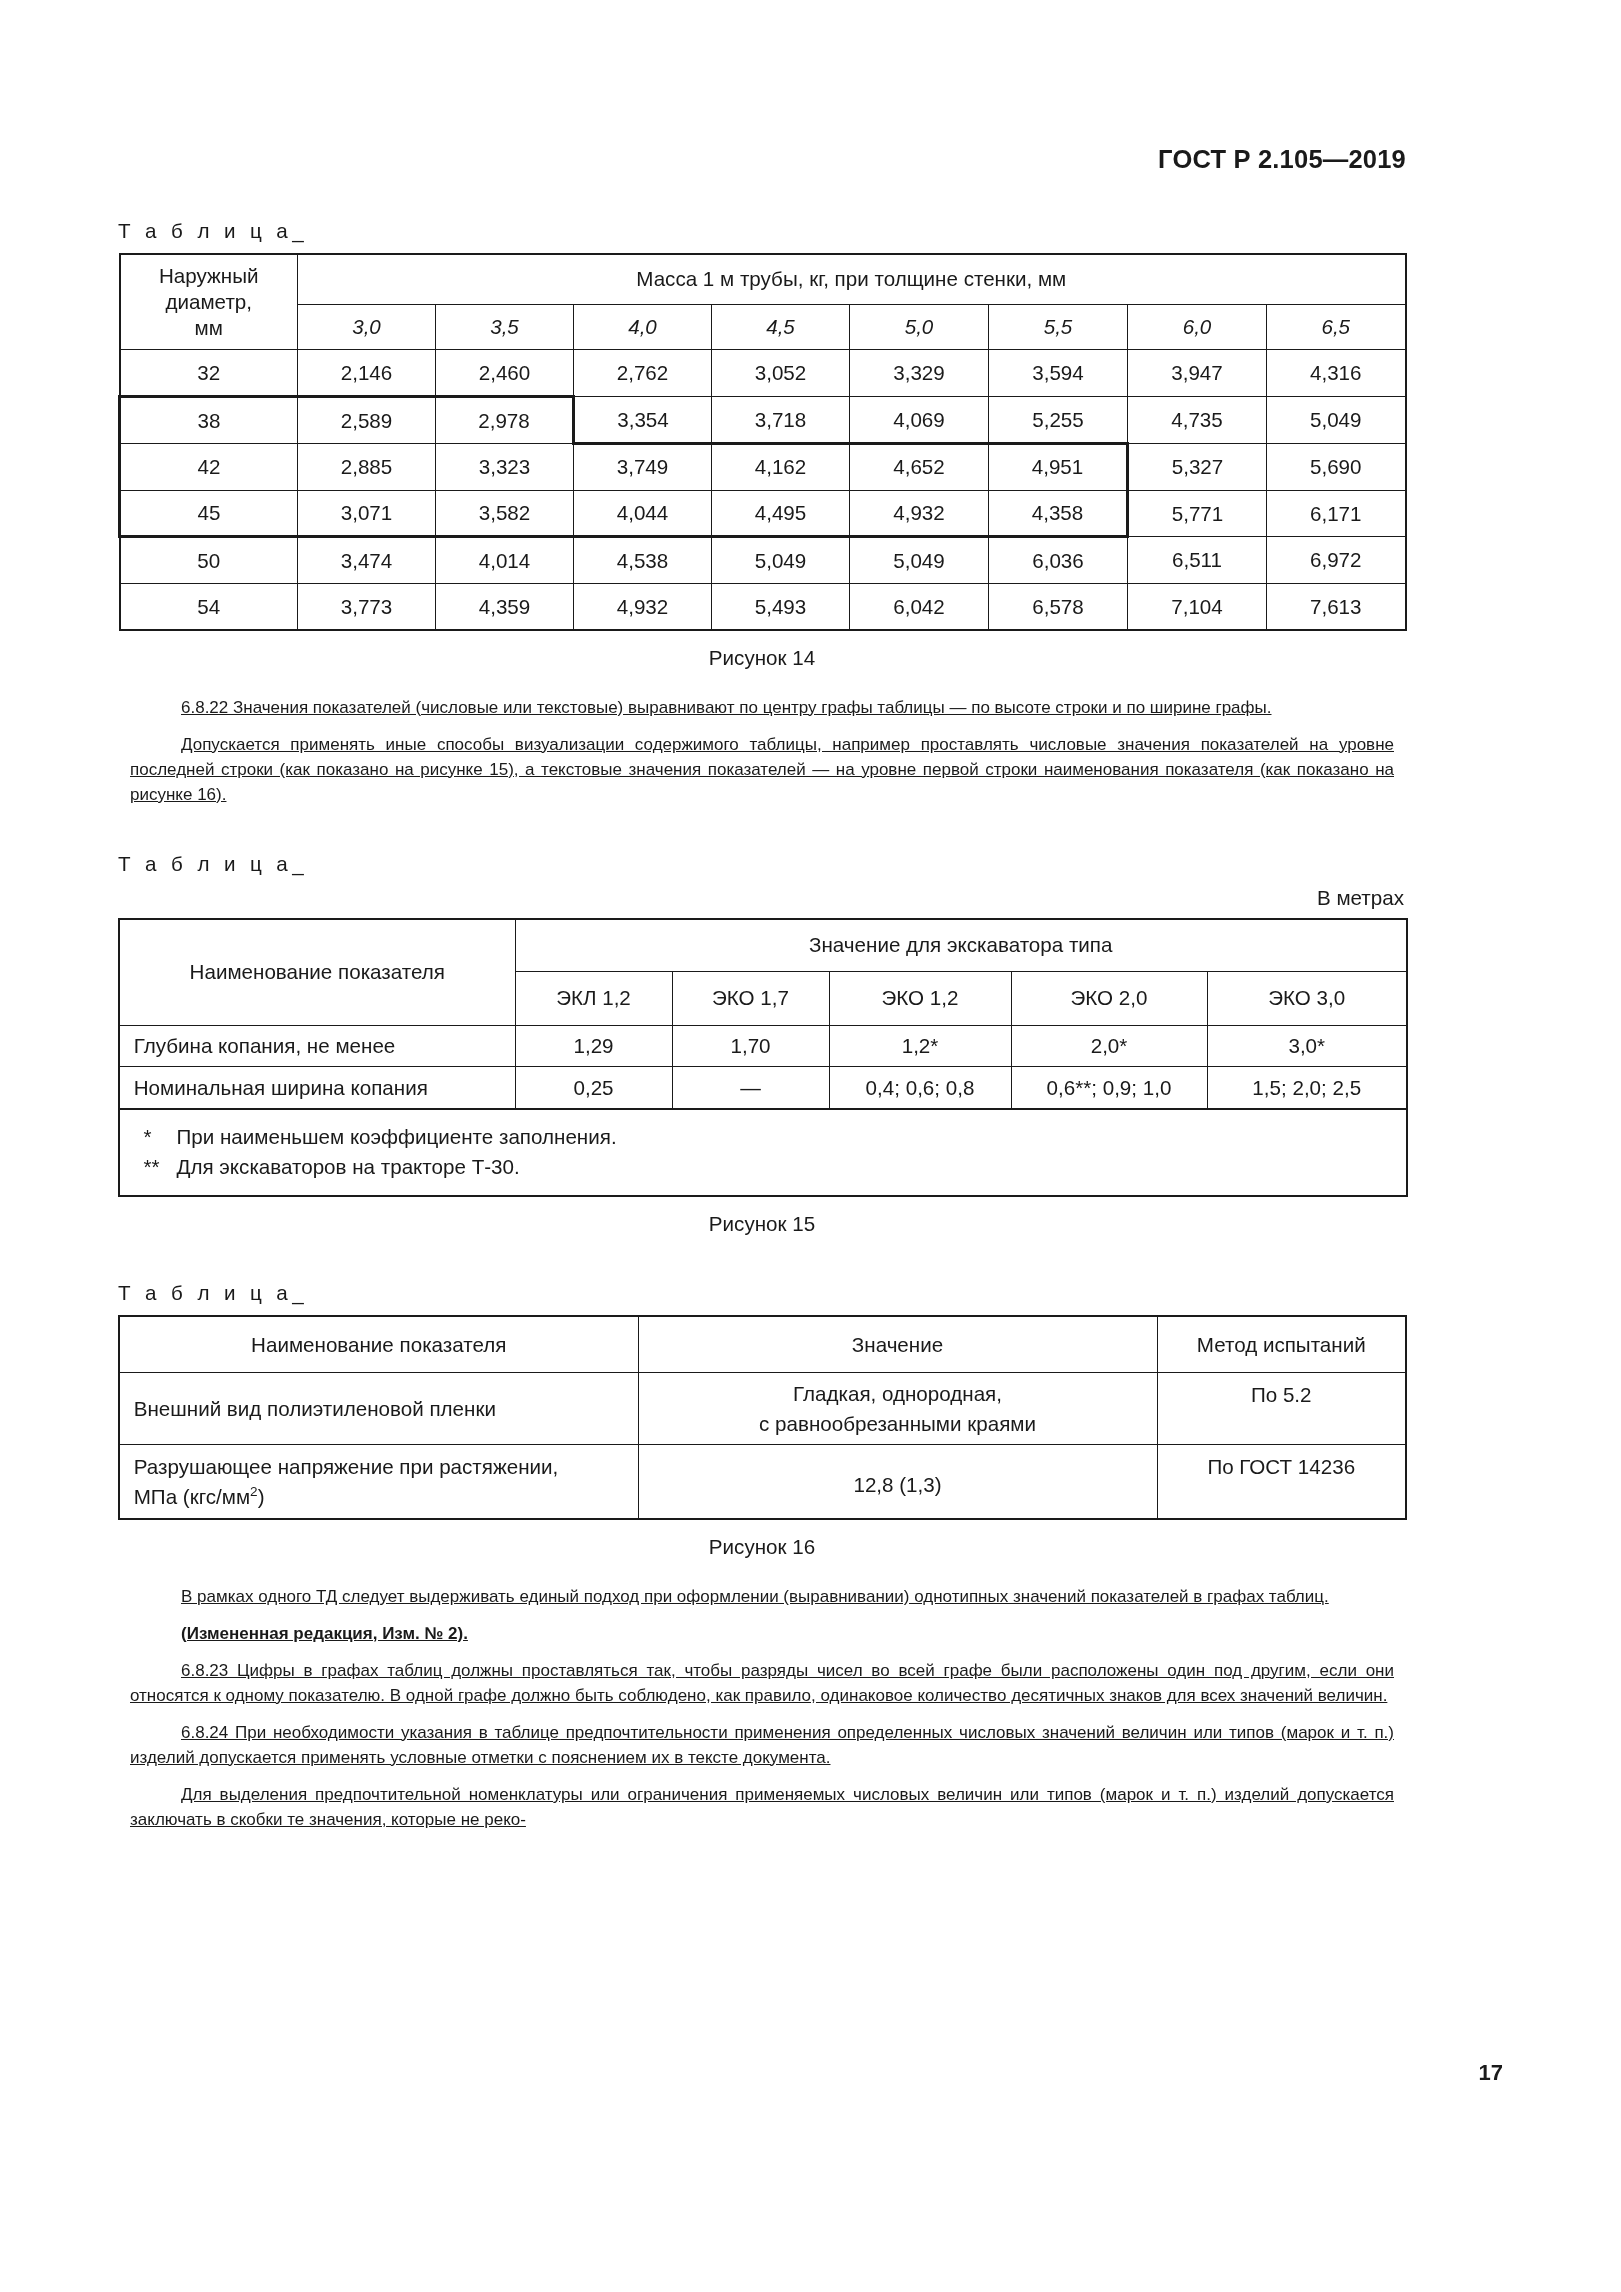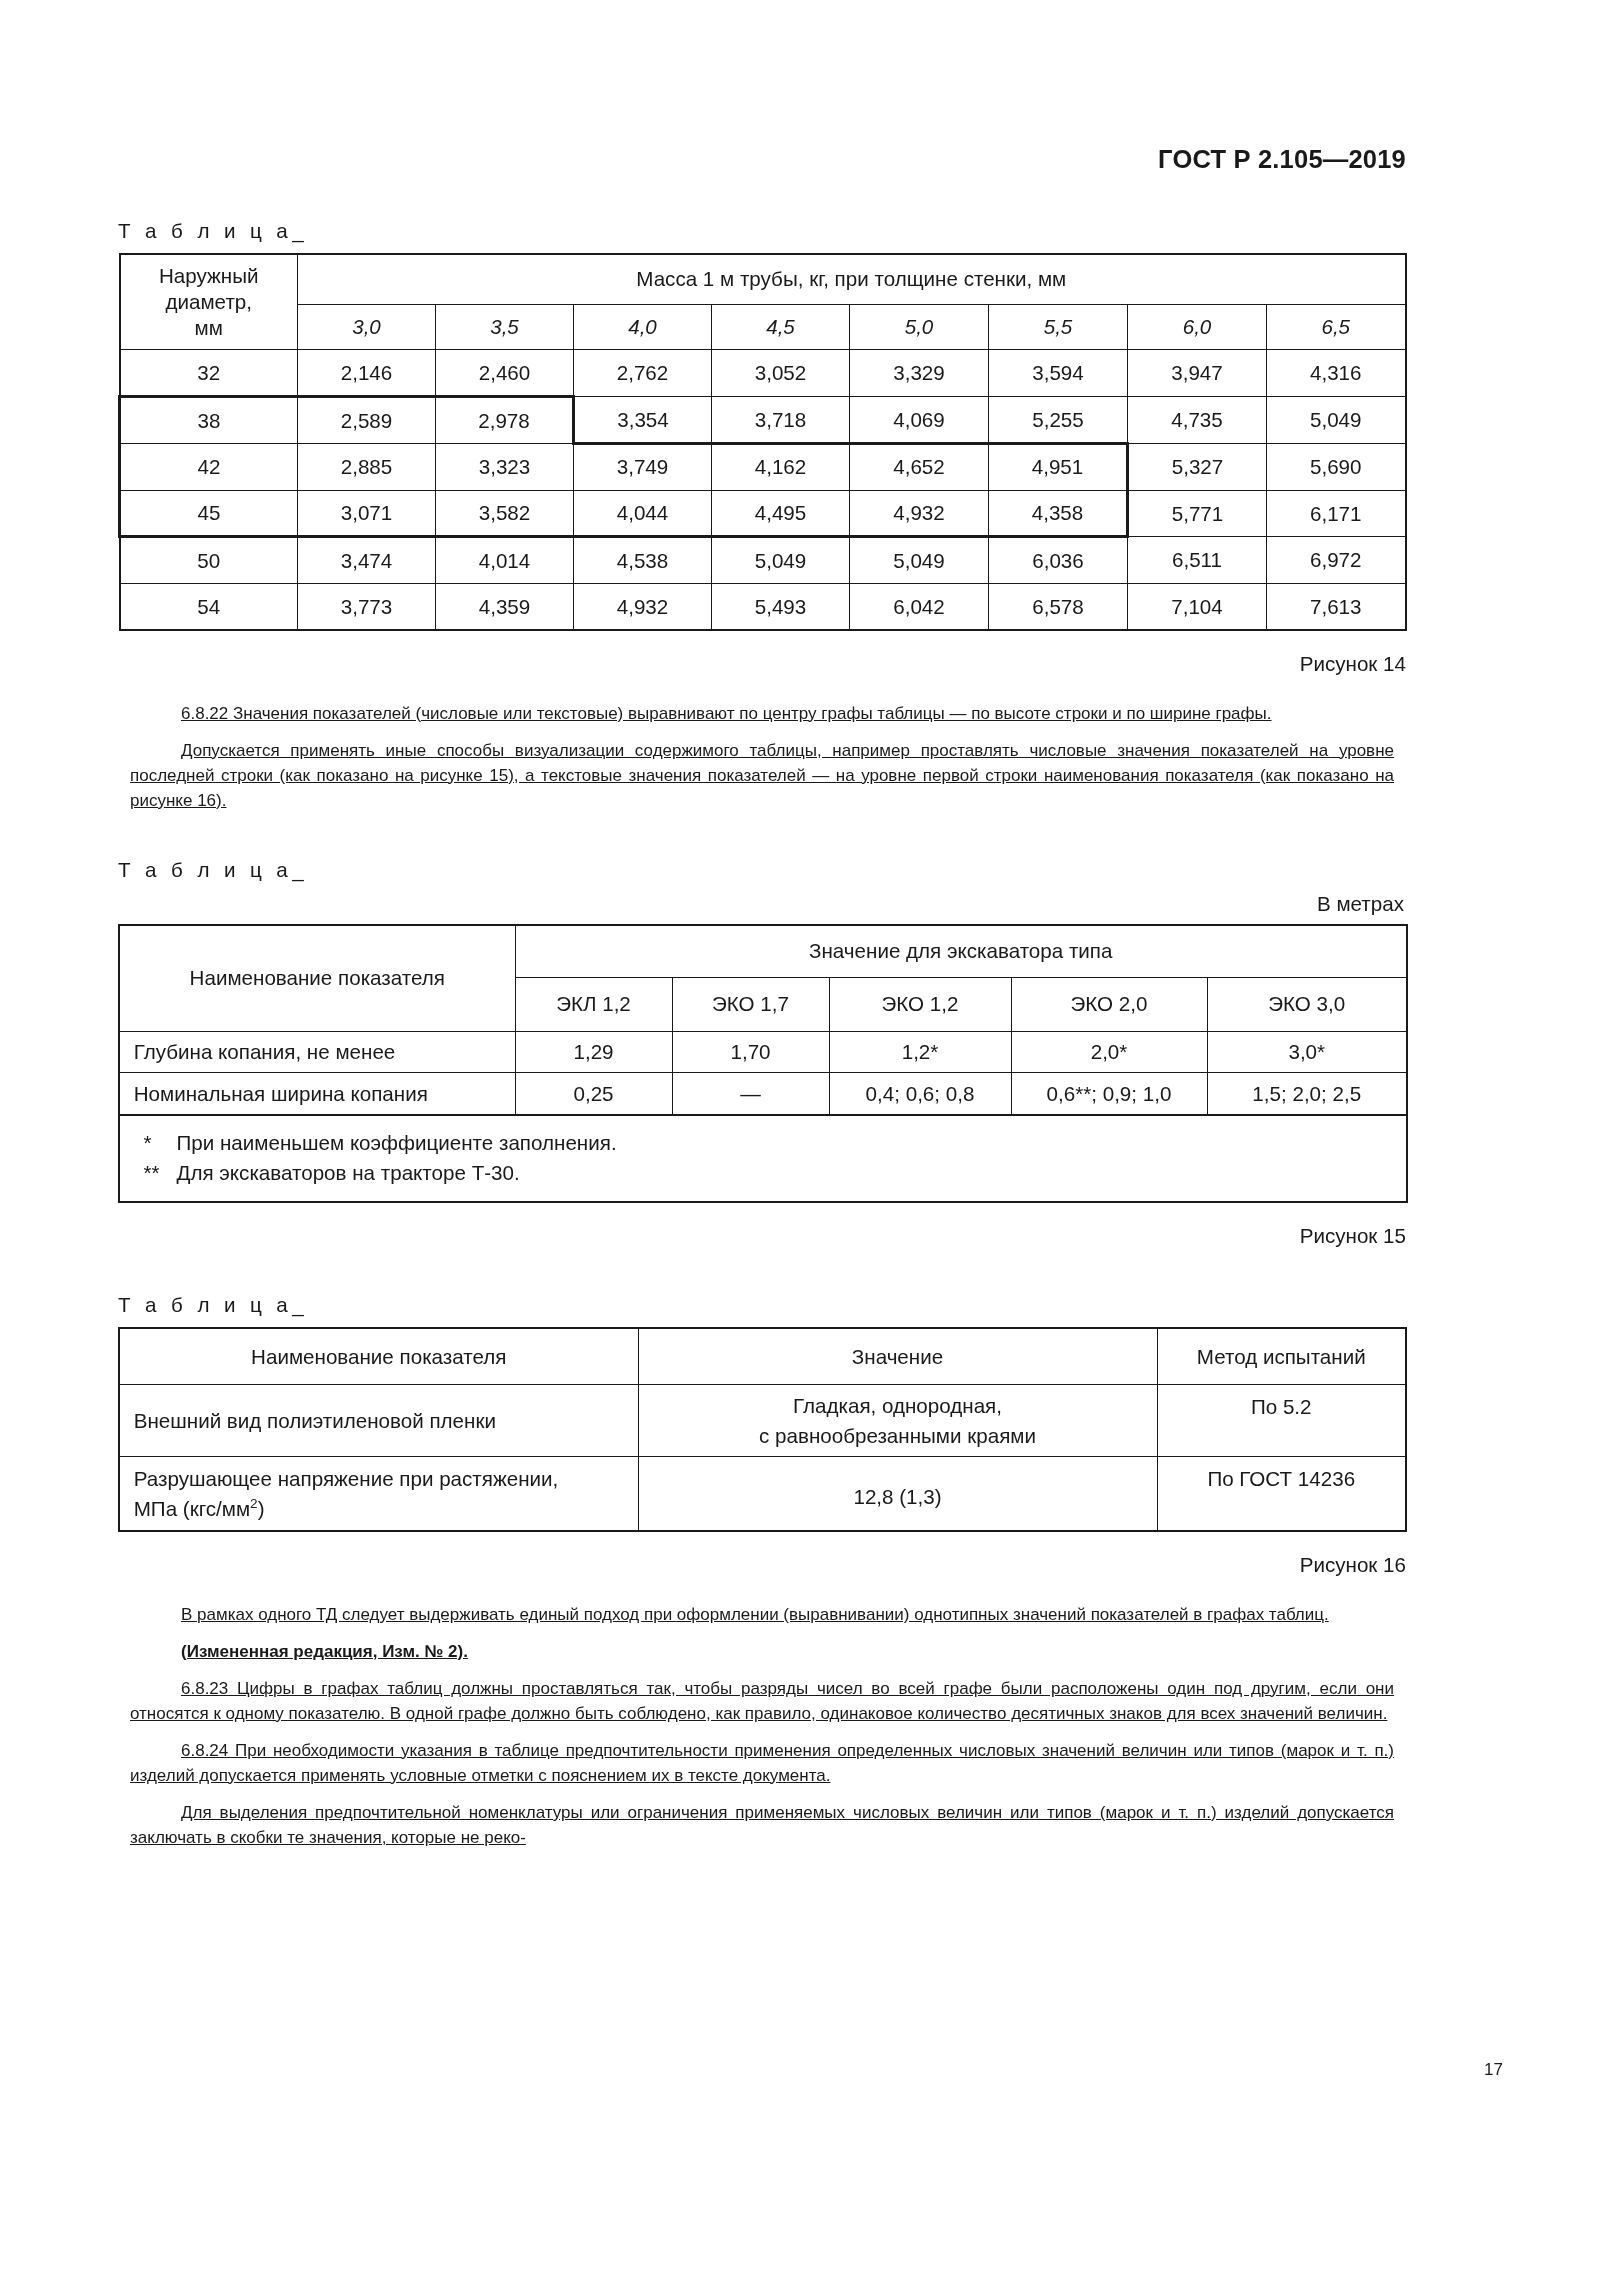--- a/index.html
+++ b/index.html
@@ -79,23 +79,23 @@
   #table14 .hdr-thick { height: 33px; font-style: italic; }
 
   
   .bt { border-top: 3.9px solid #1a1a1a !important; }
   .bb { border-bottom: 3.9px solid #1a1a1a !important; }
   .bl { border-left: 3.9px solid #1a1a1a !important; }
   .br { border-right: 3.9px solid #1a1a1a !important; }
 
   
   .fig-label {
-    text-align: right;
+    text-align: center;
     font-size: 20.6px;
-    margin-top: 21px;
+    margin-top: 15px;
   }
 
   
   p.body {
     font-size: 17px;
     line-height: 1.47;
     text-align: justify;
     margin: 12px;
     text-indent: 51px;
     hyphens: none;
@@ -123,21 +123,22 @@
   
   #table16 td { height: 39px; }
   #table16 .namecol { text-align: left; padding-left: 13.7px; line-height: 1.45; }
   #table16 .hdr { height: 43px; }
   #table16 .two-line { line-height: 1.45; }
 
   .page-number {
     position: absolute;
     right: 118px;
     top: 2060px;
-    font-size: 17px;
+    font-size: 22px;
+    font-weight: bold;
   }
   sup { font-size: 0.66em; vertical-align: super; line-height: 0; }
 </style>
 </head>
 <body>
 
 <div class="page">
   <div class="content">
 
     <div class="doc-header">ГОСТ Р 2.105—2019</div>

